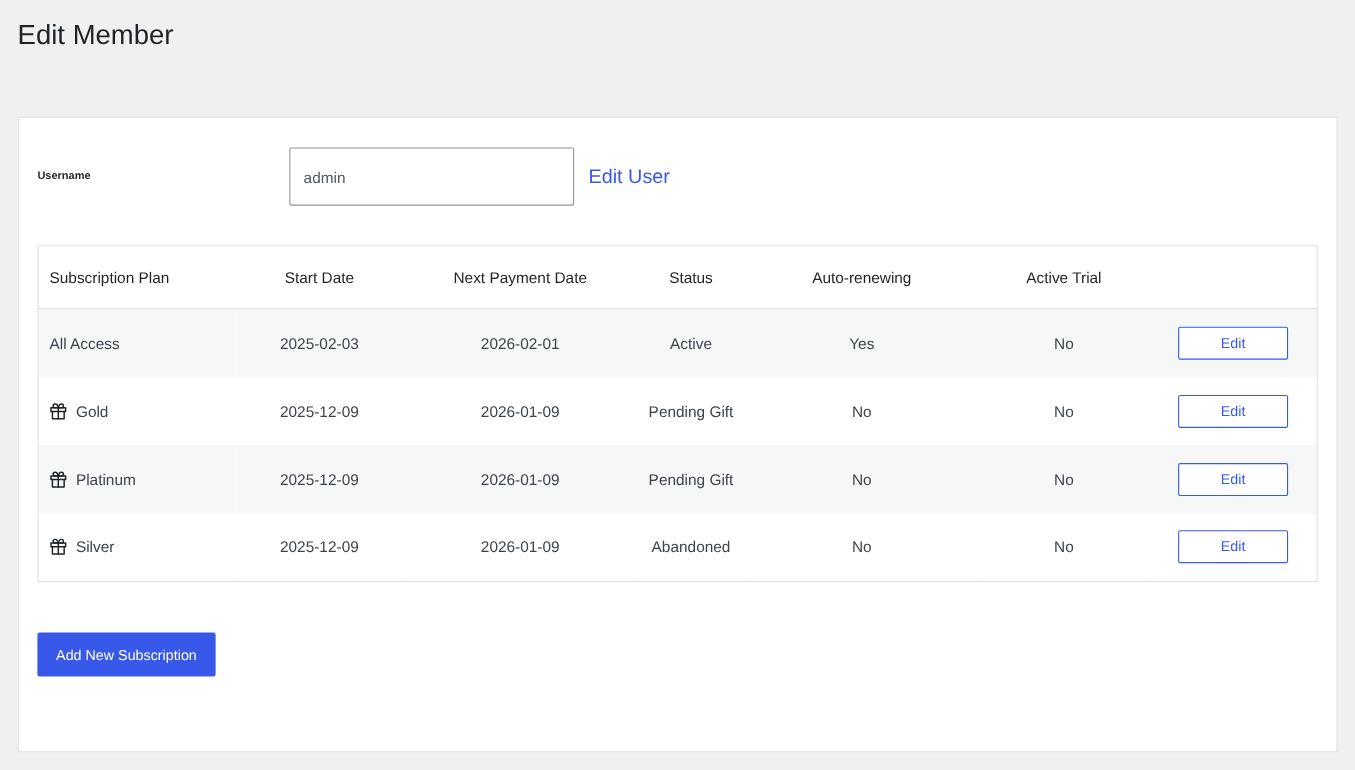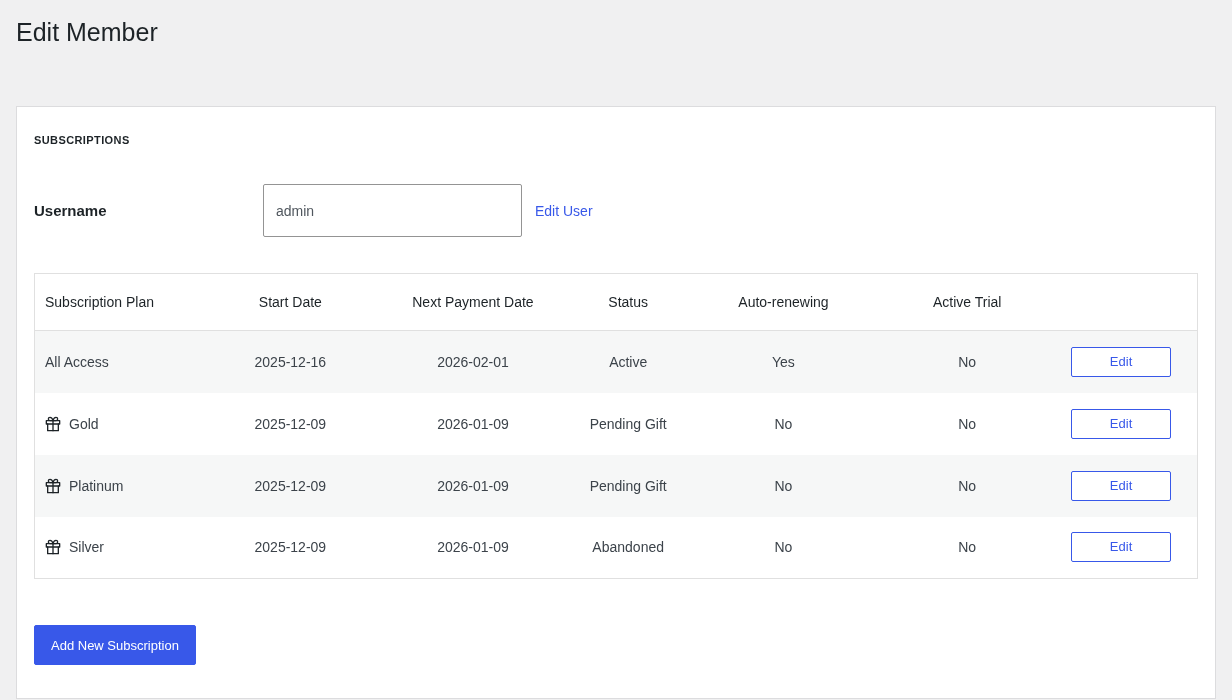--- a/index.html
+++ b/index.html
@@ -43,39 +43,39 @@
     color:#1d2327;
     margin:0 0 38px 0;
   }
   .field-row{
     display:flex;
     align-items:center;
     margin-bottom:36px;
   }
   .field-label{
     width:229px;
-    font-size:15px;
+    font-size:10px;
     font-weight:700;
     color:#1d2327;
   }
   .text-input{
     width:259px;
     height:53px;
     border:1px solid #949494;
     border-radius:2px;
     background:#fff;
     padding:0 12px;
     font-size:14px;
     color:#50575e;
     font-family:inherit;
     outline:none;
   }
   .inline-link{
     margin-left:13px;
-    font-size:14px;
+    font-size:18px;
     color:var(--accent);
     text-decoration:none;
     cursor:pointer;
   }
   table.subs{
     width:100%;
     border-collapse:collapse;
     table-layout:fixed;
     border:1px solid var(--table-border);
     background:#fff;
@@ -139,21 +139,20 @@
     cursor:pointer;
   }
 </style>
 </head>
 <body>
 
 <h1 class="page-title">Edit Member</h1>
 
 <div class="card">
 
-  <div class="section-heading">SUBSCRIPTIONS</div>
 
   <div class="field-row">
     <div class="field-label">Username</div>
     <input class="text-input" type="text" value="admin" style="">
     <a class="inline-link" href="#">Edit User</a>
   </div>
 
   <table class="subs">
     <colgroup>
       <col class="c-plan">
@@ -175,21 +174,21 @@
         <th></th>
       </tr>
     </thead>
     <tbody>
         <tr class="alt">
           <td class="left">
             <span class="plan-cell">
               <span>All Access</span>
             </span>
           </td>
-          <td>2025-12-16</td>
+          <td>2025-02-03</td>
           <td>2026-02-01</td>
           <td>Active</td>
           <td>Yes</td>
           <td>No</td>
           <td><button class="edit-btn">Edit</button></td>
         </tr>
         <tr>
           <td class="left">
             <span class="plan-cell">
               <span class="gift-icon">

